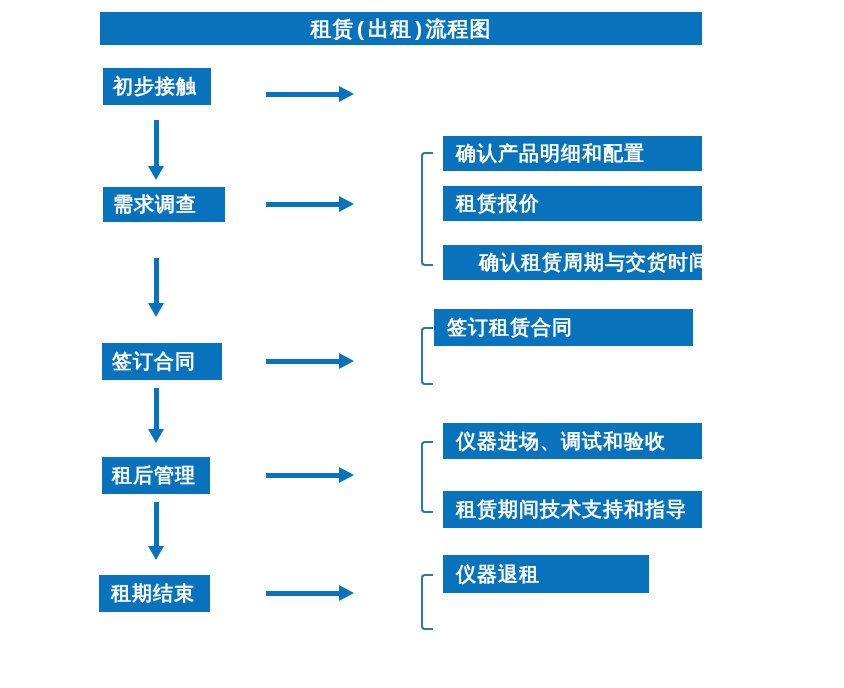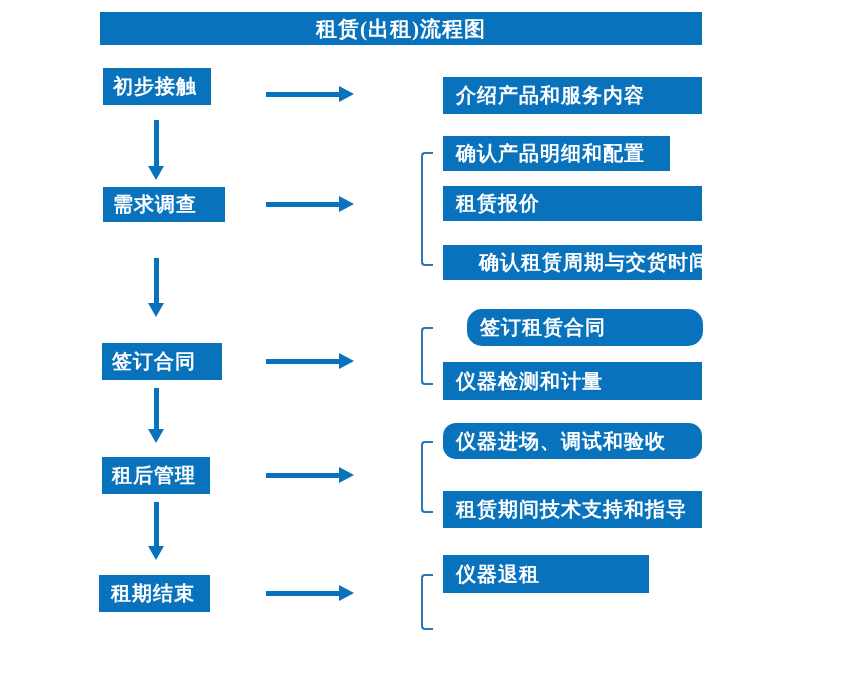--- a/index.html
+++ b/index.html
@@ -5,21 +5,21 @@
   html, body {
     margin: 0;
     padding: 0;
     background: #ffffff;
   }
   .canvas {
     position: relative;
     width: 844px;
     height: 688px;
     background: #ffffff;
-    font-family: Liberation Serif, serif;
+    font-family: Liberation Mono, monospace;
     overflow: hidden;
   }
   .box {
     position: absolute;
     box-sizing: border-box;
     background: #0872BC;
     color: #ffffff;
     font-weight: bold;
     font-size: 20px;
     letter-spacing: 1px;
@@ -86,27 +86,25 @@
 <div class="canvas">
 
   <div class="box title-bar" style="left:100px; top:12px; width:602px; height:33px;">租赁(出租)流程图</div>
 
   <div class="box lbox" style="left:103px; top:68px; width:108px; height:37px;">初步接触</div>
   <div class="box lbox" style="left:103px; top:187px; width:122px; height:35px;">需求调查</div>
   <div class="box lbox" style="left:102px; top:343px; width:120px; height:37px;">签订合同</div>
   <div class="box lbox" style="left:102px; top:457px; width:108px; height:37px;">租后管理</div>
   <div class="box lbox" style="left:99px; top:575px; width:111px; height:37px;padding-left:12px;">租期结束</div>
 
-  <div class="box rbox" style="left:443px; top:77px; width:259px; height:37px;">介绍产品和服务内容</div>
-  <div class="box rbox" style="left:443px; top:136px; width:227px; height:35px;">确认产品明细和配置</div>
+  <div class="box rbox" style="left:443px; top:136px; width:259px; height:35px;">确认产品明细和配置</div>
   <div class="box rbox" style="left:443px; top:186px; width:259px; height:35px;">租赁报价</div>
   <div class="box rbox" style="left:443px; top:245px; width:259px; height:35px;padding-left:36px;">确认租赁周期与交货时间</div>
-  <div class="box rbox" style="left:467px; top:309px; width:236px; height:37px;border-radius:15px;">签订租赁合同</div>
-  <div class="box rbox" style="left:443px; top:362px; width:259px; height:38px;">仪器检测和计量</div>
-  <div class="box rbox" style="left:443px; top:423px; width:259px; height:36px;border-radius:13px;">仪器进场、调试和验收</div>
+  <div class="box rbox" style="left:434px; top:309px; width:259px; height:37px;">签订租赁合同</div>
+  <div class="box rbox" style="left:443px; top:423px; width:259px; height:36px;">仪器进场、调试和验收</div>
   <div class="box rbox" style="left:443px; top:491px; width:259px; height:37px;">租赁期间技术支持和指导</div>
   <div class="box rbox" style="left:443px; top:555px; width:206px; height:38px;">仪器退租</div>
 
   <div>
     <div class="h-shaft" style="top:92px;"></div>
       <div class="h-head" style="top:86px;"></div>
   </div>
   <div>
     <div class="h-shaft" style="top:202px;"></div>
       <div class="h-head" style="top:196px;"></div>

